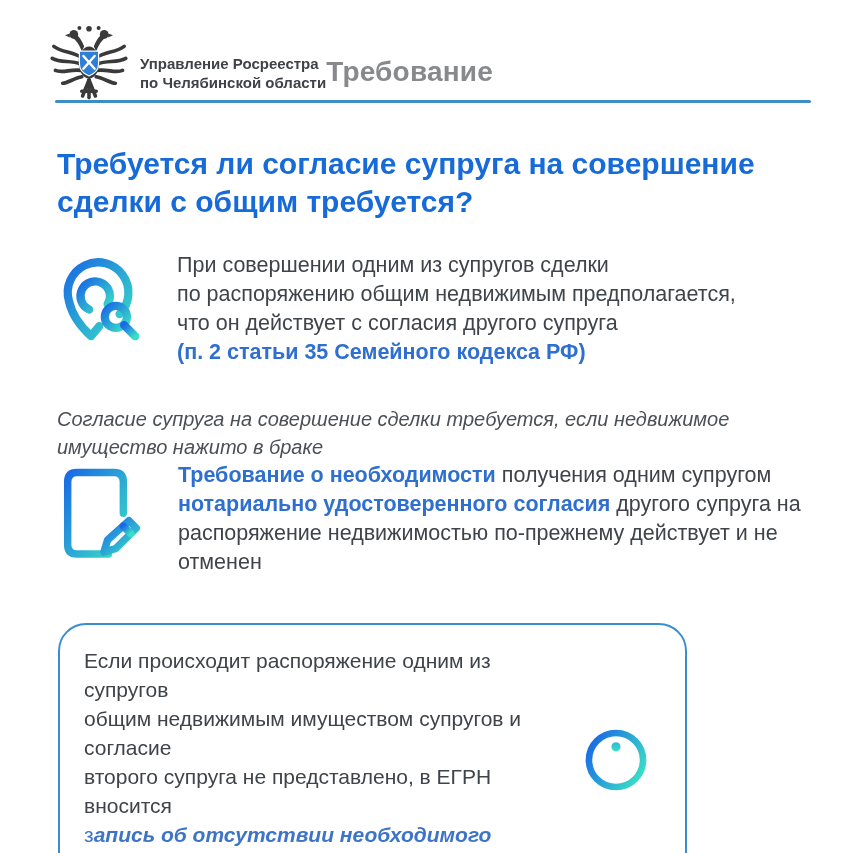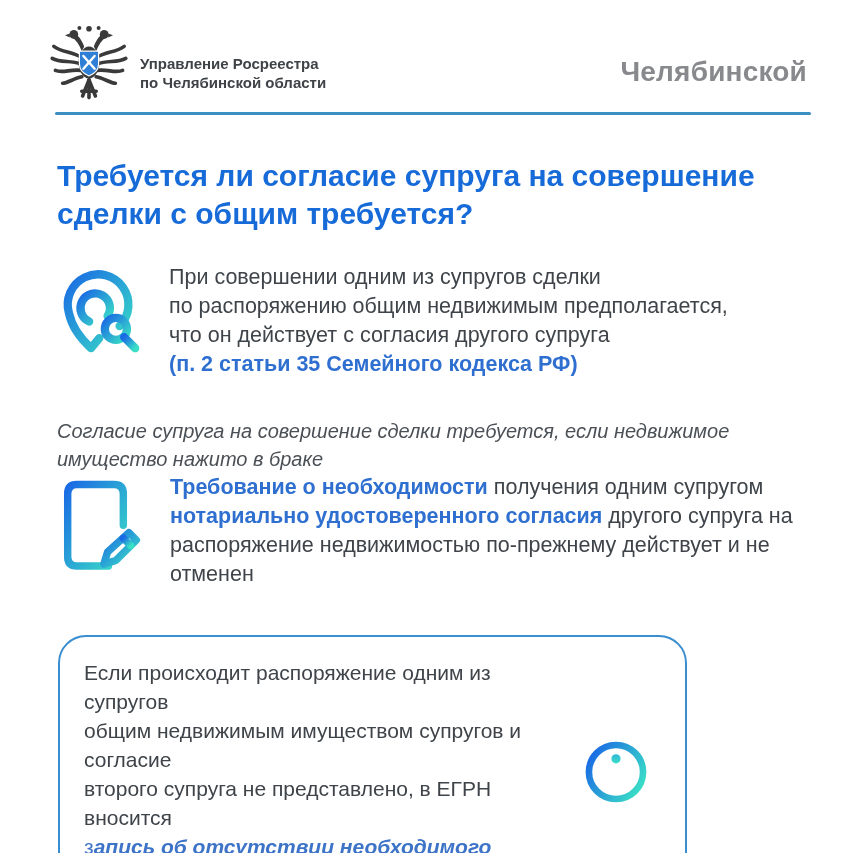--- a/index.html
+++ b/index.html
@@ -12,23 +12,22 @@
     height: 853px;
     margin: 0 auto;
     background: #ffffff;
     overflow: hidden;
   }
 
   
   .header {
     display: flex;
     align-items: flex-start;
-    justify-content: space-between;
     padding: 24px 44px 0 48px;
-    height: 112px;
+    height: 100px;
   }
   .brand { display: flex; align-items: center; gap: 10px; }
   .brand svg { display: block; }
   .org-name {
     font-size: 15px;
     font-weight: bold;
     color: #3f4347;
     line-height: 19px;
     padding-top: 18px;
   }
@@ -54,20 +53,21 @@
     color: #176bd9;
     line-height: 38px;
   }
 
   
   .section {
     display: flex;
     align-items: flex-start;
     margin-left: 57px;
     margin-right: 40px;
+    gap: 8px;
   }
   .section-1 { margin-top: 30px; }
   .section-2 { }
   .section-icon { flex: 0 0 auto; }
   .section-1 .section-icon { margin: 2px 20px 0 0; }
   .section-2 .section-icon { margin: 4px 26px 0 3px; }
 
   .body-text {
     font-size: 21.5px;
     color: #3e4449;
@@ -173,21 +173,21 @@
             <path d="M43 40 L57 56"></path>
             <path d="M57 40 L43 56"></path>
           </g>
         </svg>
       </span>
       <div class="org-name">
         <div>Управление Росреестра</div>
         <div>по Челябинской области</div>
       </div>
     </div>
-    <div class="infographic-label">Челябинской</div>
+    <div class="infographic-label">Требование</div>
   </div>
 
   <div class="divider"></div>
 
   <div class="title">
     <div>Требуется ли согласие супруга на совершение</div>
     <div>сделки с общим требуется?</div>
   </div>
 
   <div class="section section-1">

